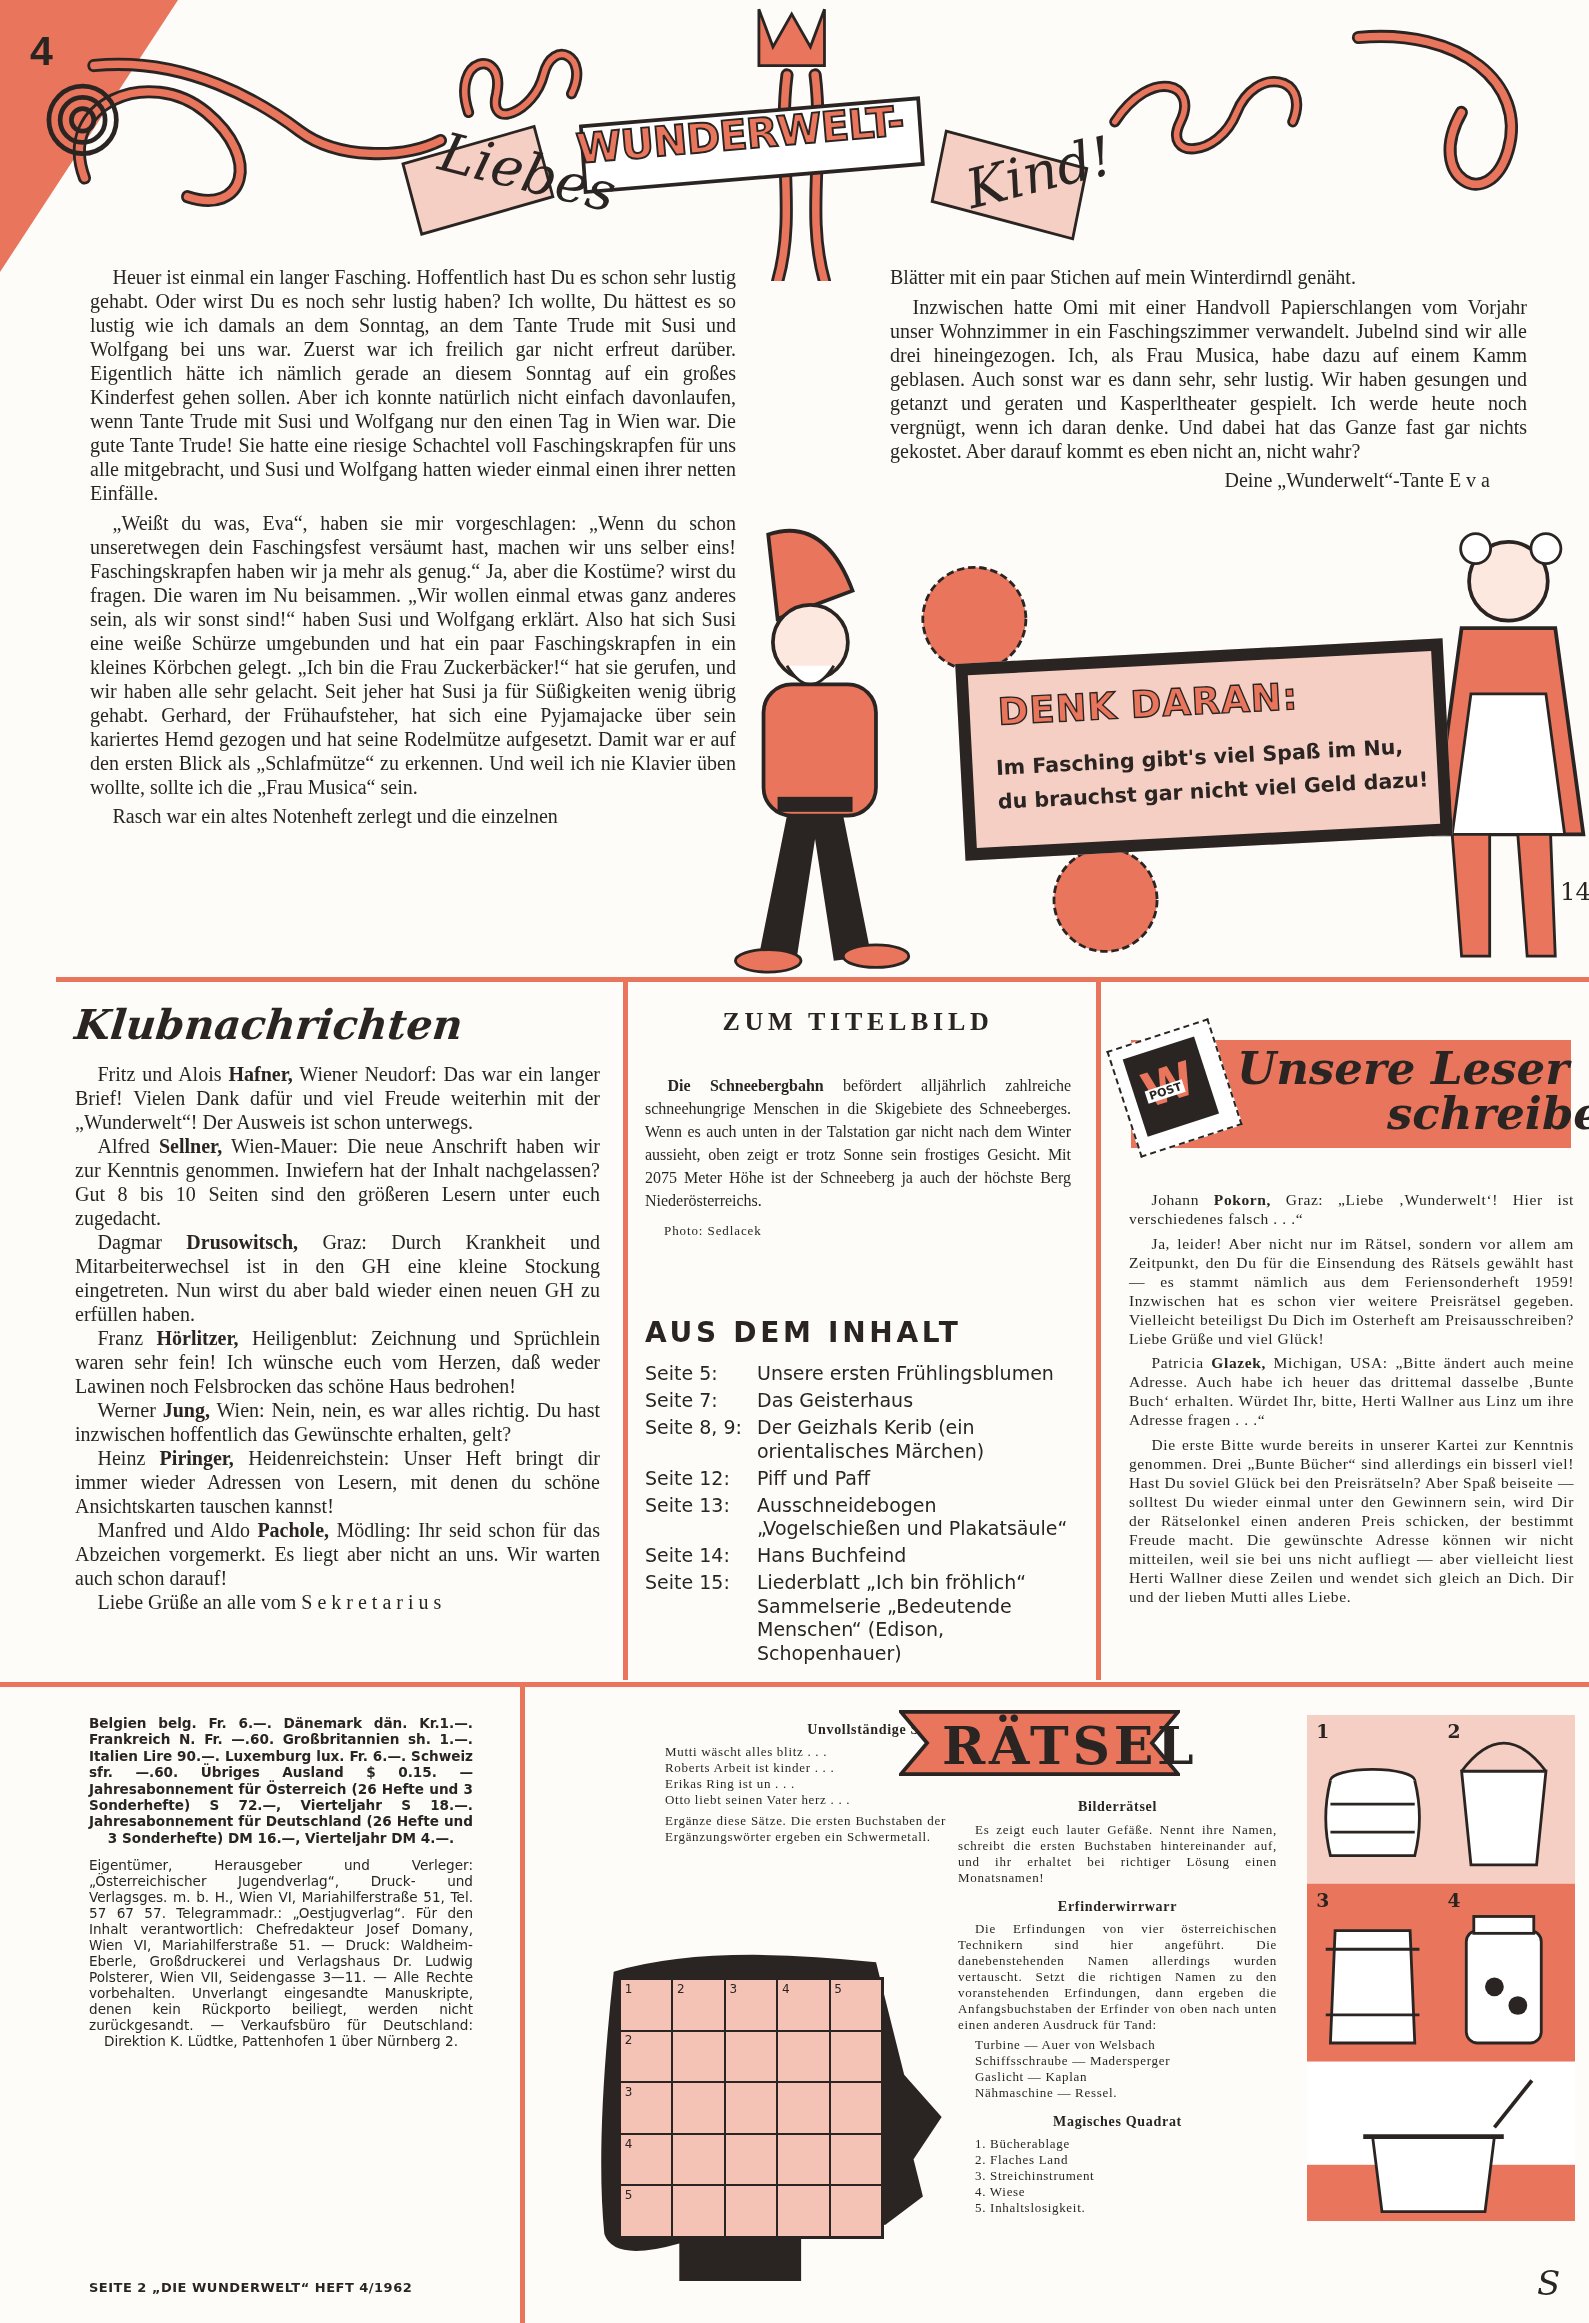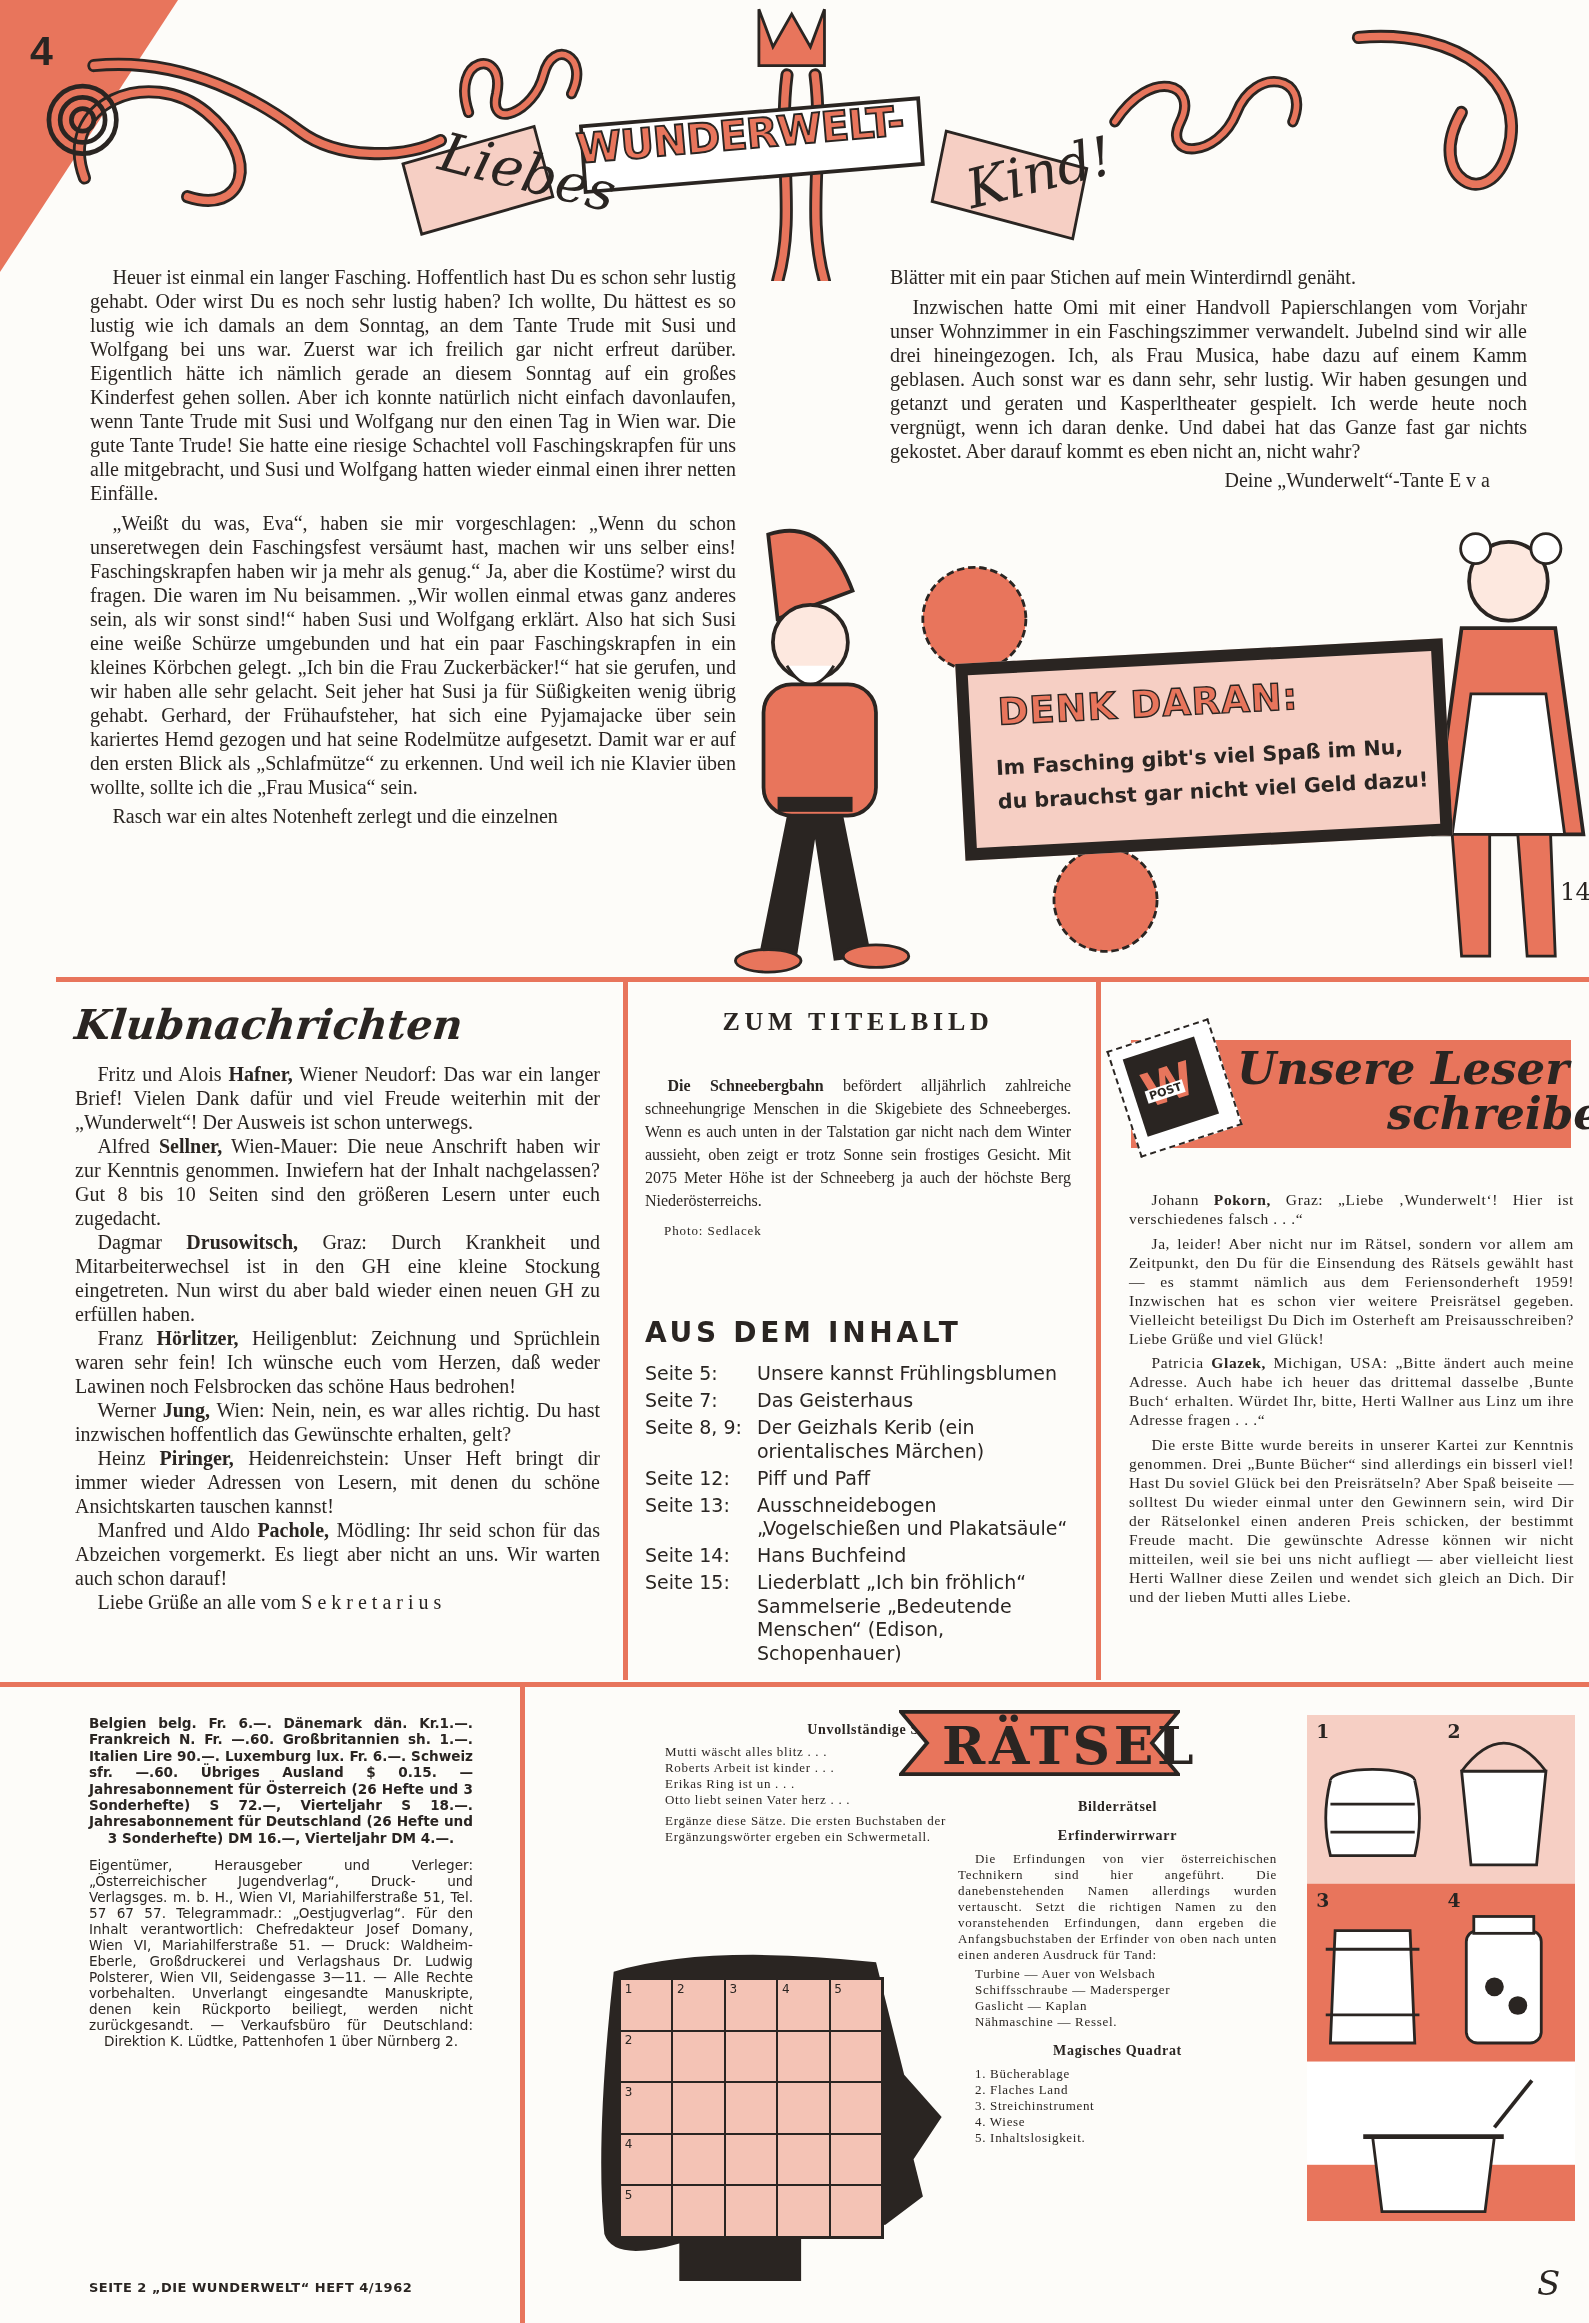--- a/index.html
+++ b/index.html
@@ -201,21 +201,21 @@
   <div class="body-text serif">
     <p><b>Die Schneebergbahn</b><span> befördert alljährlich zahlreiche schneehungrige Menschen in die Skigebiete des Schneeberges. Wenn es auch unten in der Talstation gar nicht nach dem Winter aussieht, oben zeigt er trotz Sonne sein frostiges Gesicht. Mit 2075 Meter Höhe ist der Schneeberg ja auch der höchste Berg Niederösterreichs.</span></p>
   </div>
   <div id="photo" class="serif">Photo: Sedlacek</div>
 </div>
 
 <div id="inhalt" class="abs">
   <div id="inhalt-h">AUS DEM INHALT</div>
   <div class="inh-row">
       <span class="inh-p">Seite 5:</span>
-      <span class="inh-t">Unsere kannst Frühlingsblumen</span>
+      <span class="inh-t">Unsere ersten Frühlingsblumen</span>
     </div>
   <div class="inh-row">
       <span class="inh-p">Seite 7:</span>
       <span class="inh-t">Das Geisterhaus</span>
     </div>
   <div class="inh-row">
       <span class="inh-p">Seite 8, 9:</span>
       <span class="inh-t">Der Geizhals Kerib (ein orientalisches Märchen)</span>
     </div>
   <div class="inh-row">
@@ -302,20 +302,23 @@
   <div class="cell"></div>
   <div class="cell">5</div>
   <div class="cell"></div>
   <div class="cell"></div>
   <div class="cell"></div>
   <div class="cell"></div>
 </div>
 
 <div id="bilder" class="abs serif">
   <div class="sub-h">Bilderrätsel</div>
+  <div class="rtxt">
+      <p>Es zeigt euch lauter Gefäße. Nennt ihre Namen, schreibt die ersten Buchstaben hintereinander auf, und ihr erhaltet bei richtiger Lösung einen Monatsnamen!</p>
+    </div>
   <div class="sub-h" style="margin-top:13px">Erfinderwirrwarr</div>
   <div class="rtxt">
       <p>Die Erfindungen von vier österreichischen Technikern sind hier angeführt. Die danebenstehenden Namen allerdings wurden vertauscht. Setzt die richtigen Namen zu den voranstehenden Erfindungen, dann ergeben die Anfangsbuchstaben der Erfinder von oben nach unten einen anderen Ausdruck für Tand:</p>
     </div>
   <div class="list" style="margin-top:3.7px">
     <div>Turbine — Auer von Welsbach</div>
     <div>Schiffsschraube — Madersperger</div>
     <div>Gaslicht — Kaplan</div>
     <div>Nähmaschine — Ressel.</div>
   </div>

